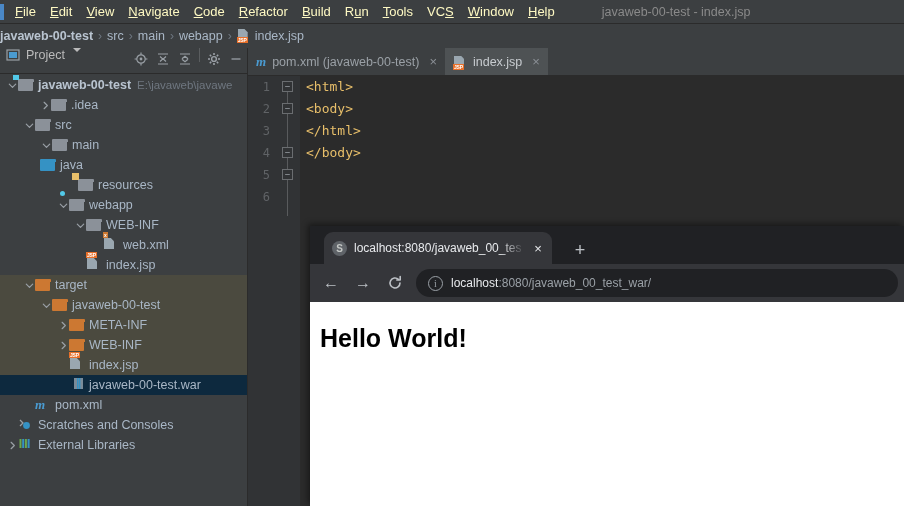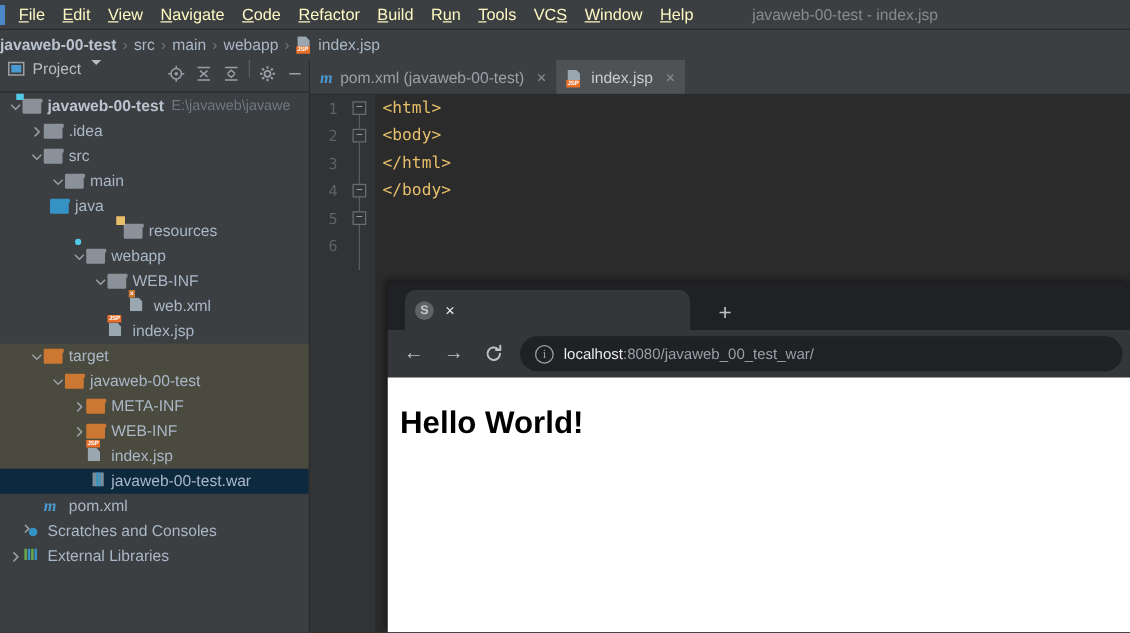--- a/index.html
+++ b/index.html
@@ -287,21 +287,21 @@
         <div class="row" style="padding-left: 6px;">
           <span class="arrow">
             <svg width="11" height="11" viewBox="0 0 12 12">
               <path d="M2.5 4.5l3.5 3.5 3.5-3.5" fill="none" stroke="#9aa0a6" stroke-width="1.3" stroke-linecap="round" stroke-linejoin="round"></path>
             </svg>
           </span>
           <span class="ico"><span class="fld grey"><span class="tab"></span><span class="bd"></span><span class="mark" style="background:#52c9e8"></span></span></span>
           <span class="lbl bold">javaweb-00-test</span>
           <span class="sub">E:\javaweb\javawe</span>
         </div>
-        <div class="row" style="padding-left: 23px;">
+        <div class="row" style="padding-left: 23px; margin-left: 16px;">
           <span class="arrow">
             <svg width="11" height="11" viewBox="0 0 12 12">
               <path d="M4.5 2.5l3.5 3.5-3.5 3.5" fill="none" stroke="#9aa0a6" stroke-width="1.3" stroke-linecap="round" stroke-linejoin="round"></path>
             </svg>
           </span>
           <span class="ico"><span class="fld grey"><span class="tab"></span><span class="bd"></span></span></span>
           <span class="lbl">.idea</span>
         </div>
         <div class="row" style="padding-left: 23px;">
           <span class="arrow">
@@ -319,21 +319,21 @@
             </svg>
           </span>
           <span class="ico"><span class="fld grey"><span class="tab"></span><span class="bd"></span></span></span>
           <span class="lbl">main</span>
         </div>
         <div class="row" style="padding-left: 28px;">
           <span class="arrow"></span>
           <span class="ico"><span class="fld blue"><span class="tab"></span><span class="bd"></span></span></span>
           <span class="lbl">java</span>
         </div>
-        <div class="row" style="padding-left: 87px;">
+        <div class="row" style="padding-left: 66px;">
           <span class="arrow"></span>
           <span class="ico"><span class="fld grey"><span class="tab"></span><span class="bd"></span><span class="mark" style="background:#e8bf6a;width:7px;height:7px"></span></span></span>
           <span class="lbl">resources</span>
         </div>
         <div class="row" style="padding-left: 57px;">
           <span class="arrow">
             <svg width="11" height="11" viewBox="0 0 12 12">
               <path d="M2.5 4.5l3.5 3.5 3.5-3.5" fill="none" stroke="#9aa0a6" stroke-width="1.3" stroke-linecap="round" stroke-linejoin="round"></path>
             </svg>
           </span>
@@ -479,20 +479,21 @@
           <div class="cl"><span class="tagc">&lt;/body&gt;</span></div>
           <div class="cl">&nbsp;</div>
         </div>
     </div>
   </div>
 
   <div class="browser">
     <div class="br-tabstrip">
       <div class="br-tab">
         <span class="br-favicon"></span>
+        <span class="br-tabtitle">localhost:8080/javaweb_00_tes</span>
         <span class="br-tabclose">×</span>
       </div>
       <div class="br-newtab">+</div>
     </div>
 
     <div class="br-toolbar">
       <div class="nav-btn">←</div>
       <div class="nav-btn">→</div>
       <div class="nav-btn">
         <svg width="16" height="16" viewBox="0 0 16 16">

